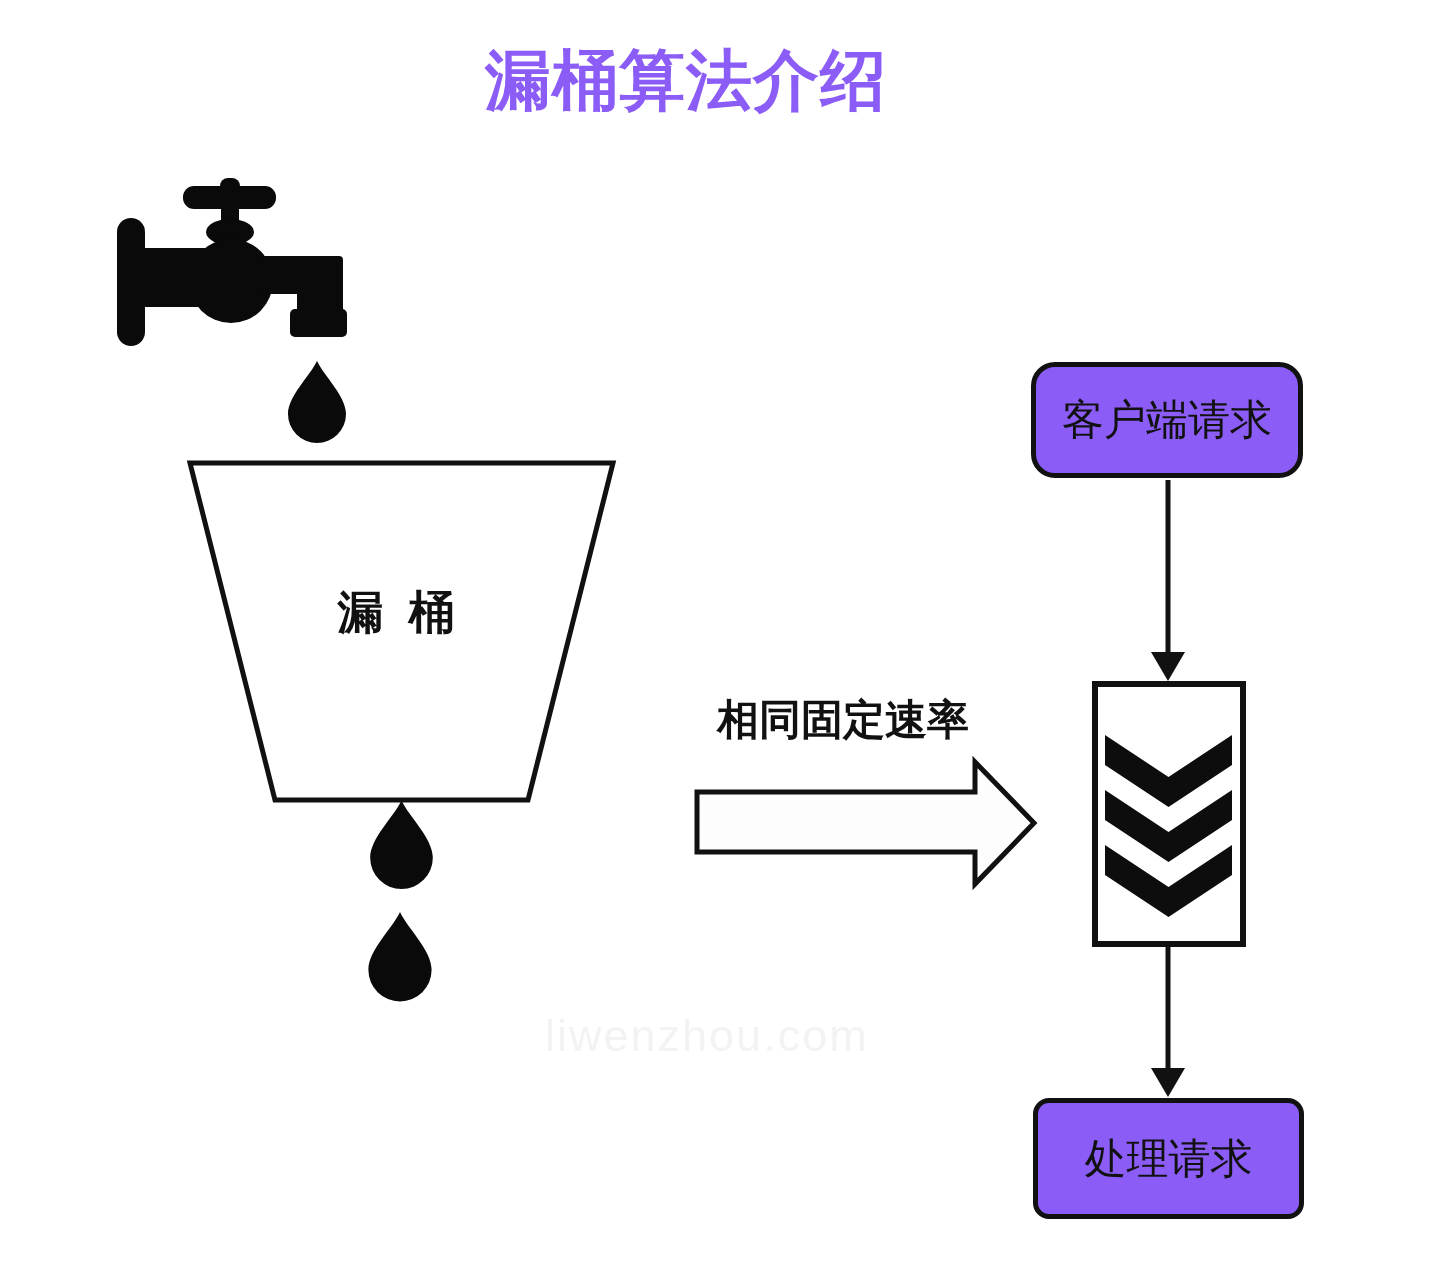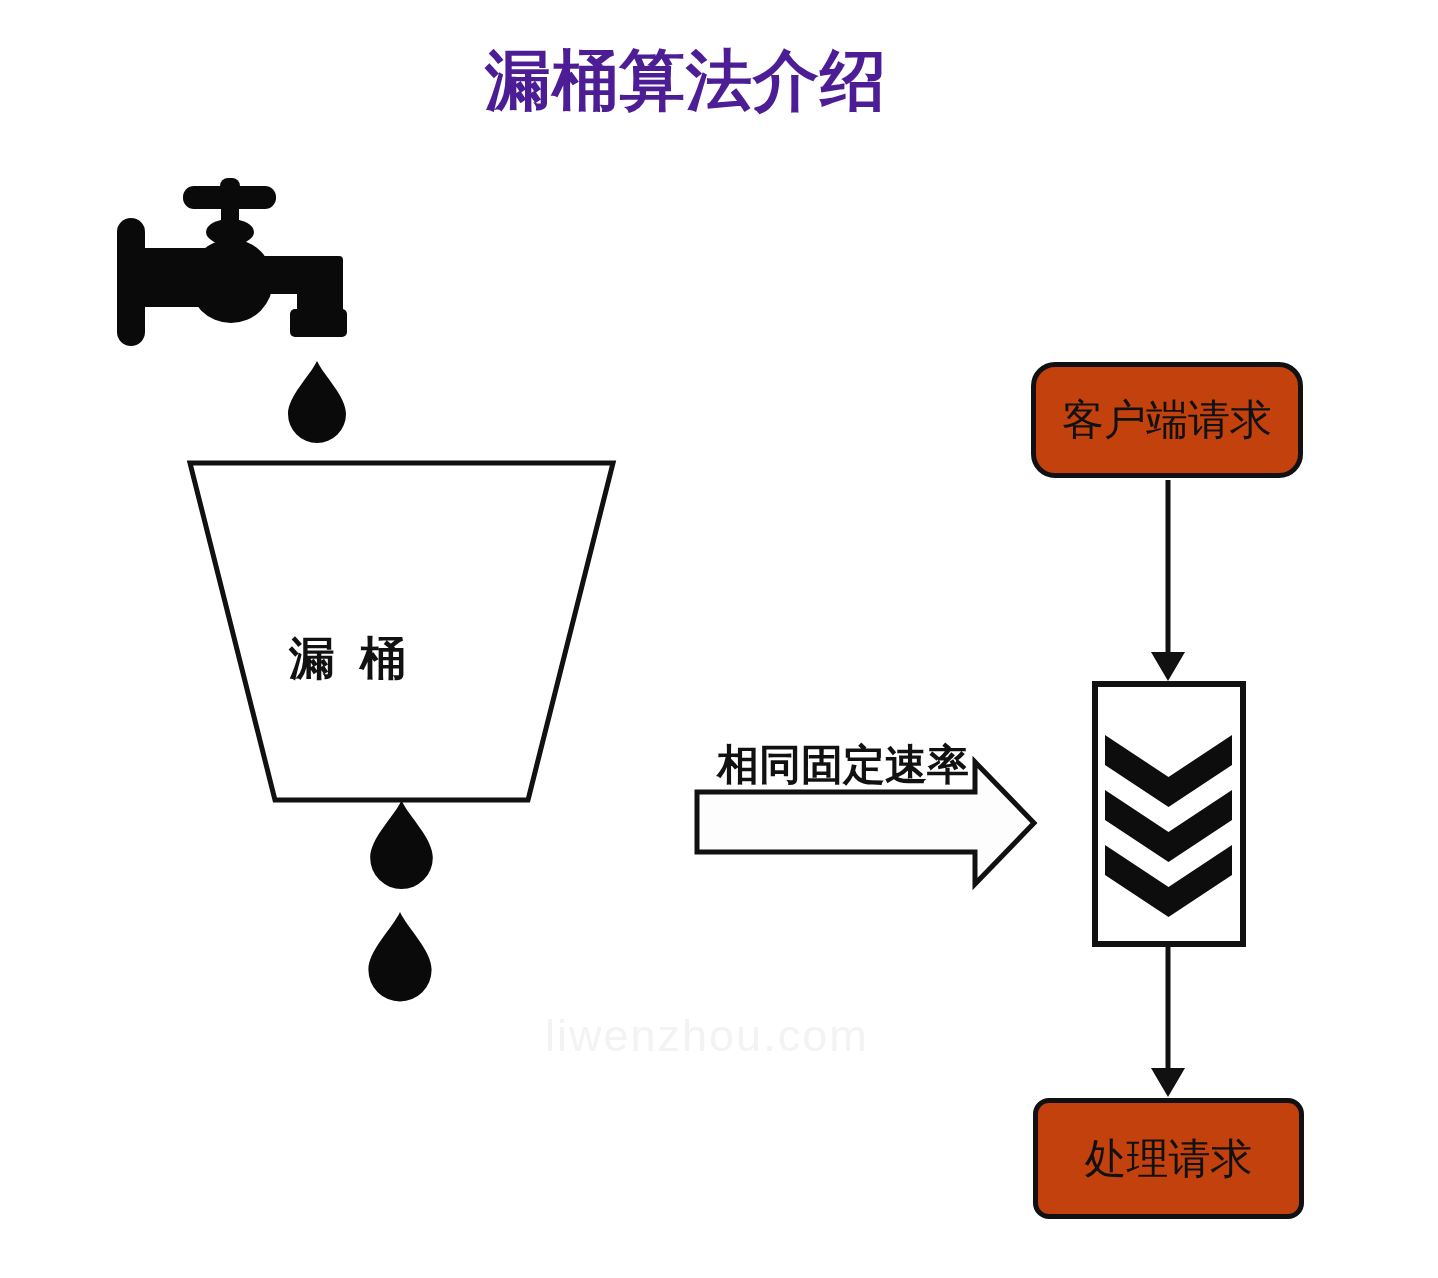--- a/index.html
+++ b/index.html
@@ -12,46 +12,45 @@
     font-family: "Liberation Sans", "DejaVu Sans", sans-serif;
     color: #111111;
   }
   .abs { position: absolute; }
   .page-title {
     top: 36px; left: 336px; width: 700px;
     text-align: center;
     font-size: 66px;
     font-weight: 900;
     letter-spacing: 1px;
-    color: #4c1d95;
+    color: #8b5cf6;
     white-space: nowrap;
   }
   .diagram-svg { top: 0; left: 0; }
   .bucket-label {
-    top: 628px; left: 289px; width: 220px;
-    text-align: left;
+    top: 582px; left: 289px; width: 220px;
+    text-align: center;
     font-size: 46px;
     font-weight: 700;
     letter-spacing: 6px;
     white-space: nowrap;
   }
   .rate-label {
     top: 692px; left: 693px; width: 300px;
     text-align: center;
     font-size: 42px;
     font-weight: 700;
     white-space: nowrap;
-    margin-top: 45px;
   }
   .flow-box {
     display: flex;
     align-items: center;
     justify-content: center;
     border: 5px solid #111111;
-    background: #c2410c;
+    background: #8b5cf6;
     font-size: 42px;
     font-weight: 500;
     white-space: nowrap;
     box-sizing: border-box;
   }
   .client-box {
     top: 362px; left: 1031px; width: 272px; height: 116px;
     border-radius: 24px;
   }
   .process-box {

